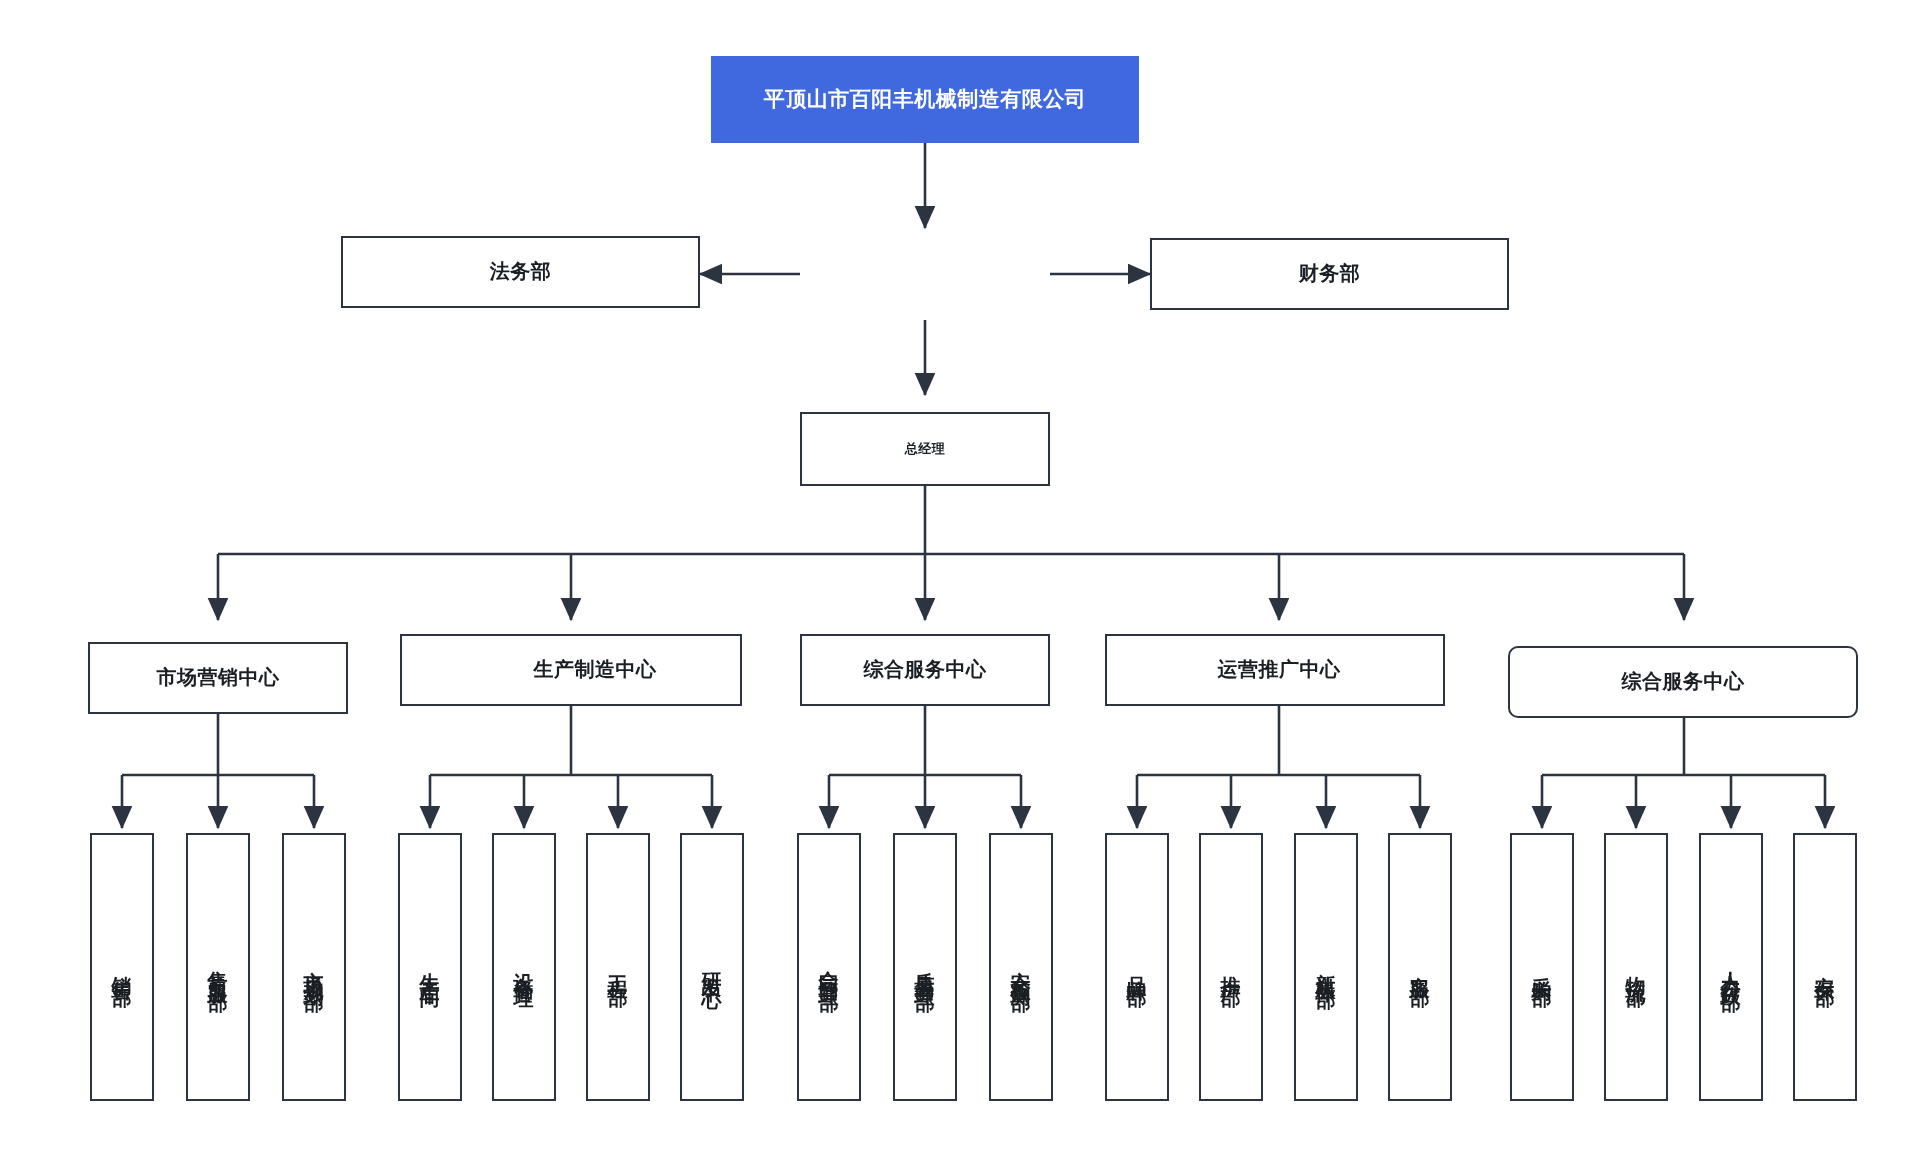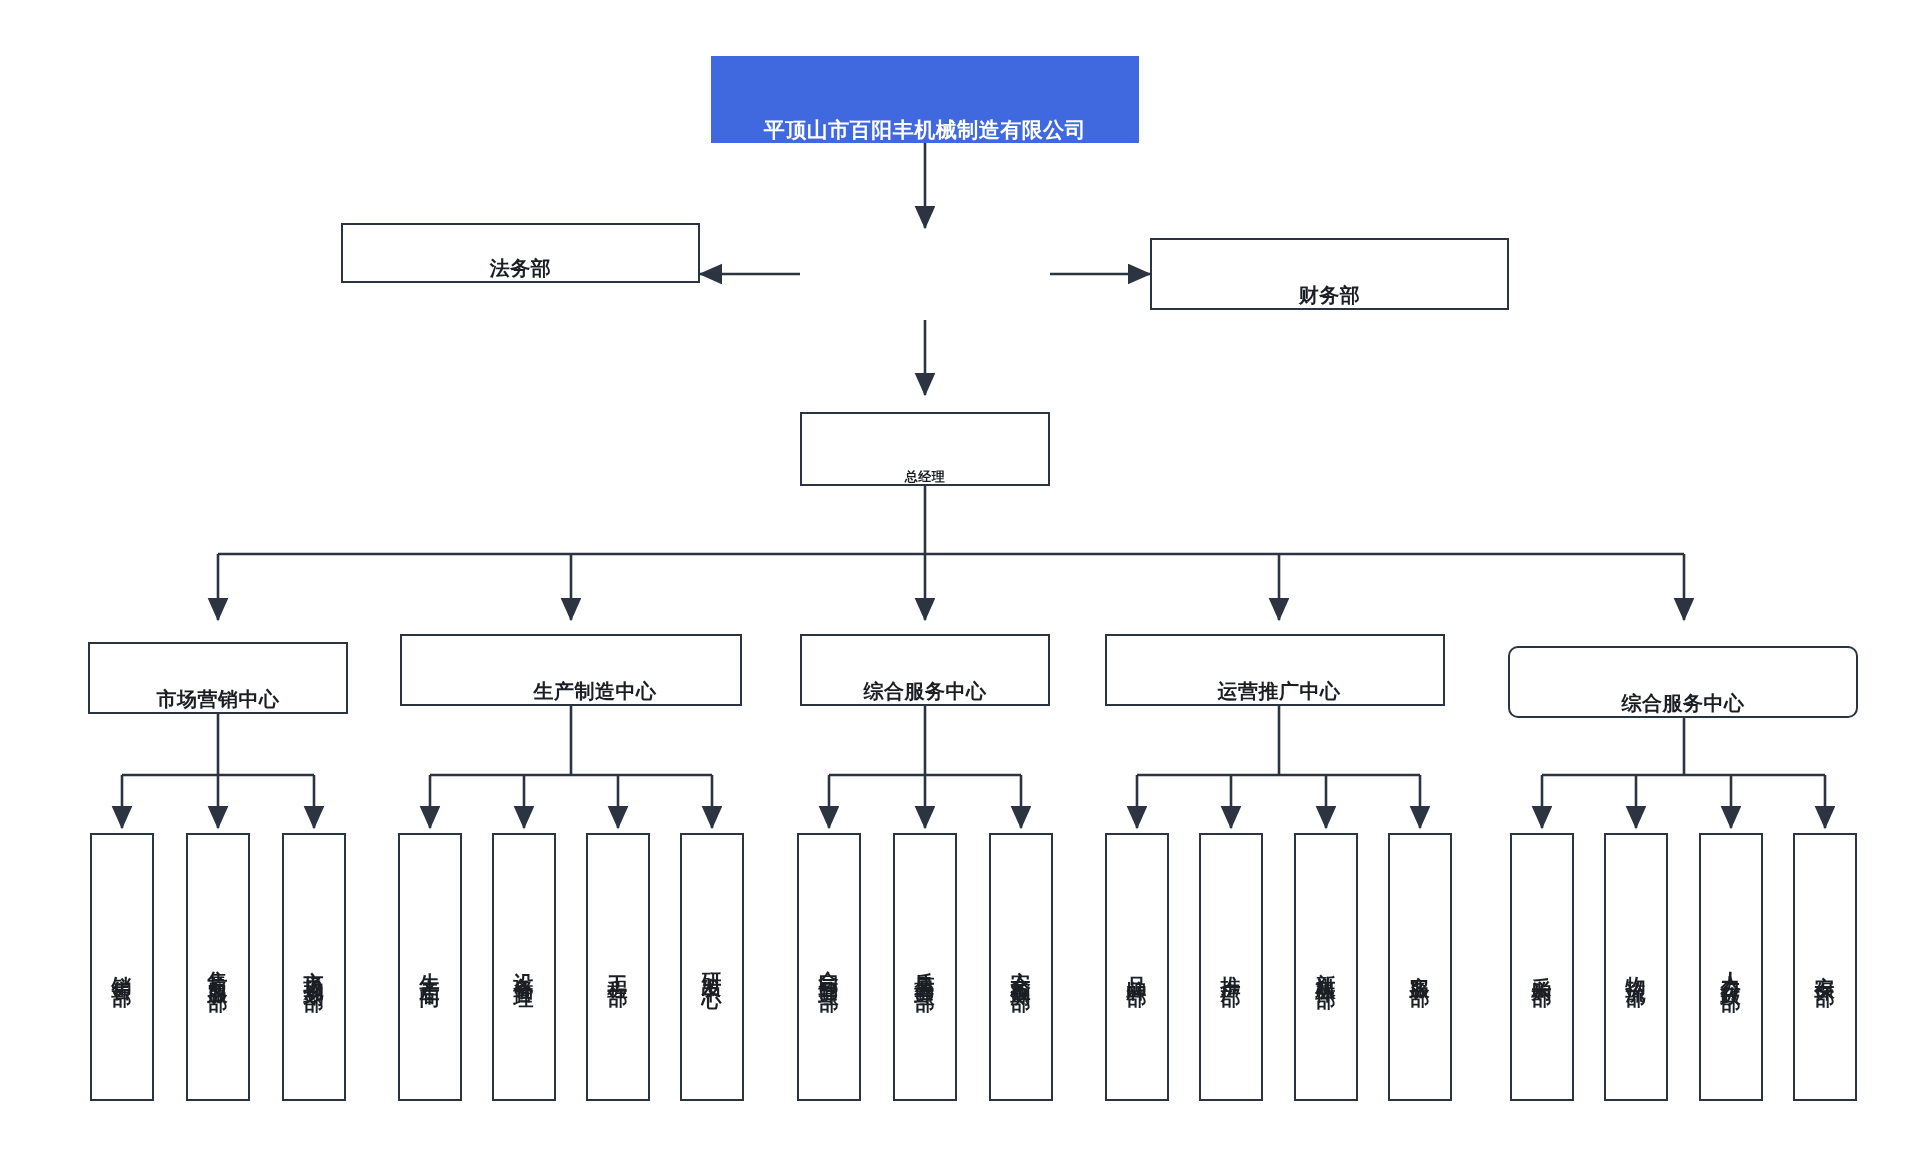--- a/index.html
+++ b/index.html
@@ -24,21 +24,21 @@
     left: 0;
     top: 0;
     width: 1920px;
     height: 1164px;
     pointer-events: none;
   }
   .node {
     position: absolute;
     box-sizing: border-box;
     display: flex;
-    align-items: flex-end;
+    align-items: center;
     justify-content: center;
     background: #ffffff;
     border: 2px solid #2b3440;
     text-align: center;
   }
   .node .lbl {
     font-weight: bold;
     color: #1b1f24;
     line-height: 1.18;
     letter-spacing: 0.5px;
@@ -131,21 +131,21 @@
       <path d="M1636,775 L1636,828" marker-end="url(#arrow)"></path>
       <path d="M1731,775 L1731,828" marker-end="url(#arrow)"></path>
       <path d="M1825,775 L1825,828" marker-end="url(#arrow)"></path>
     </g>
   </svg>
 
   <div class="node root" style="left:711px; top:56px; width:428px; height:87px;">
     <span class="lbl">平顶山市百阳丰机械制造有限公司</span>
   </div>
 
-  <div class="node lvl2" style="left:341px; top:223px; width:359px; height:60px;">
+  <div class="node lvl2" style="left:341px; top:236px; width:359px; height:72px;">
     <span class="lbl">法务部</span>
   </div>
 
 
   <div class="node lvl2" style="left:1150px; top:238px; width:359px; height:72px;">
     <span class="lbl">财务部</span>
   </div>
 
   <div class="node lvl3" style="left:800px; top:412px; width:250px; height:74px;">
     <span class="lbl">总经理</span>

